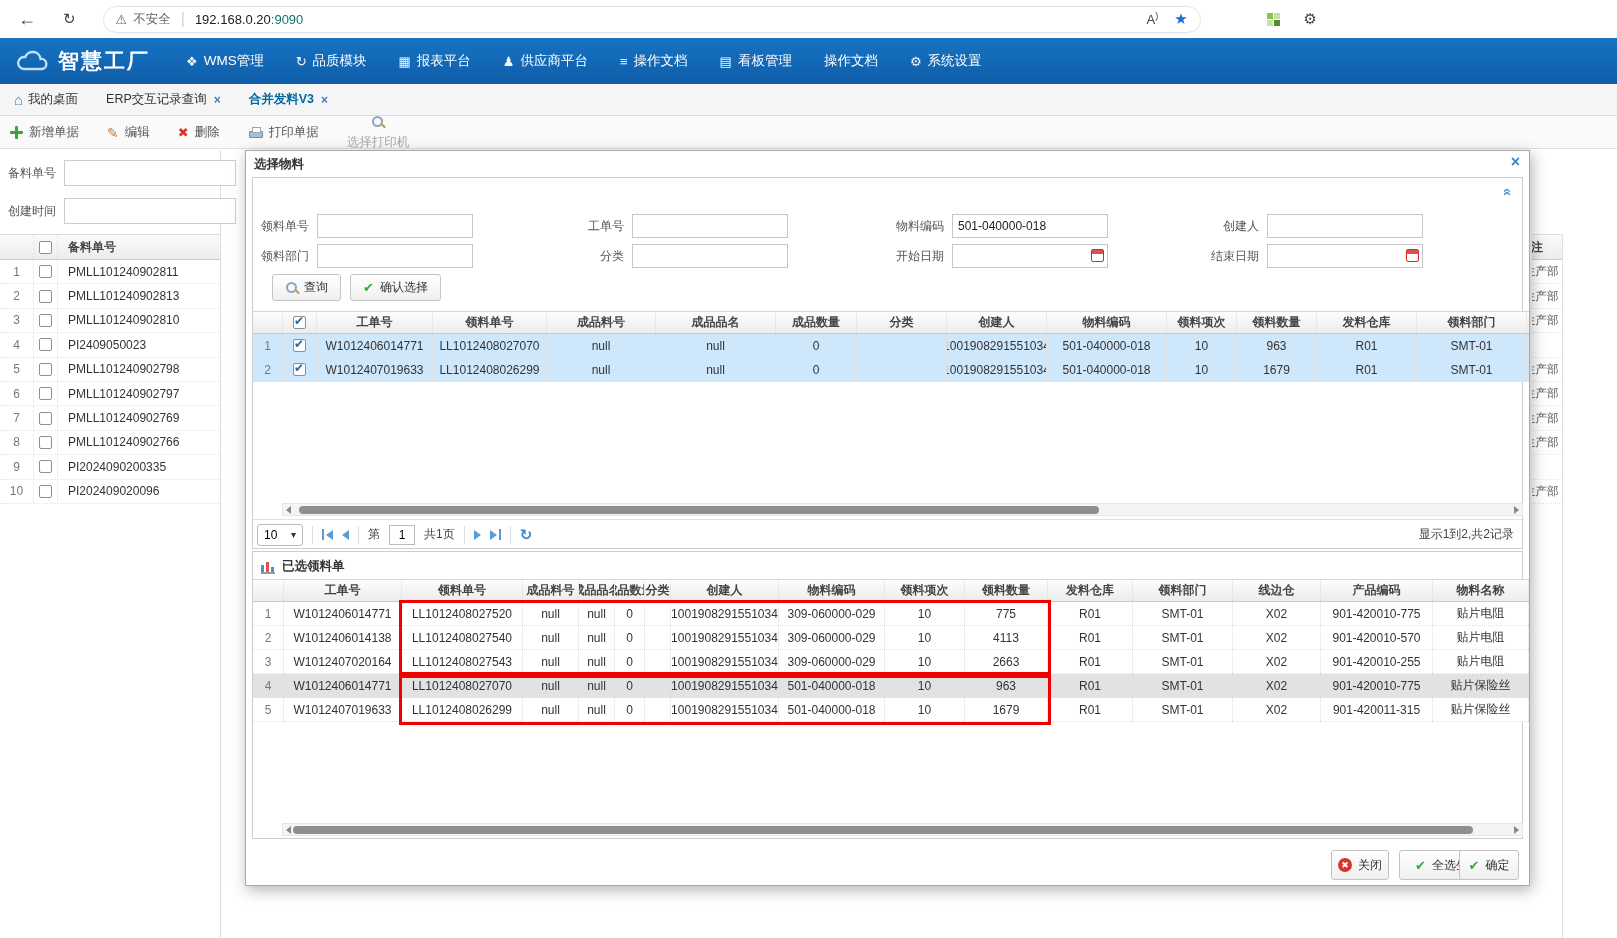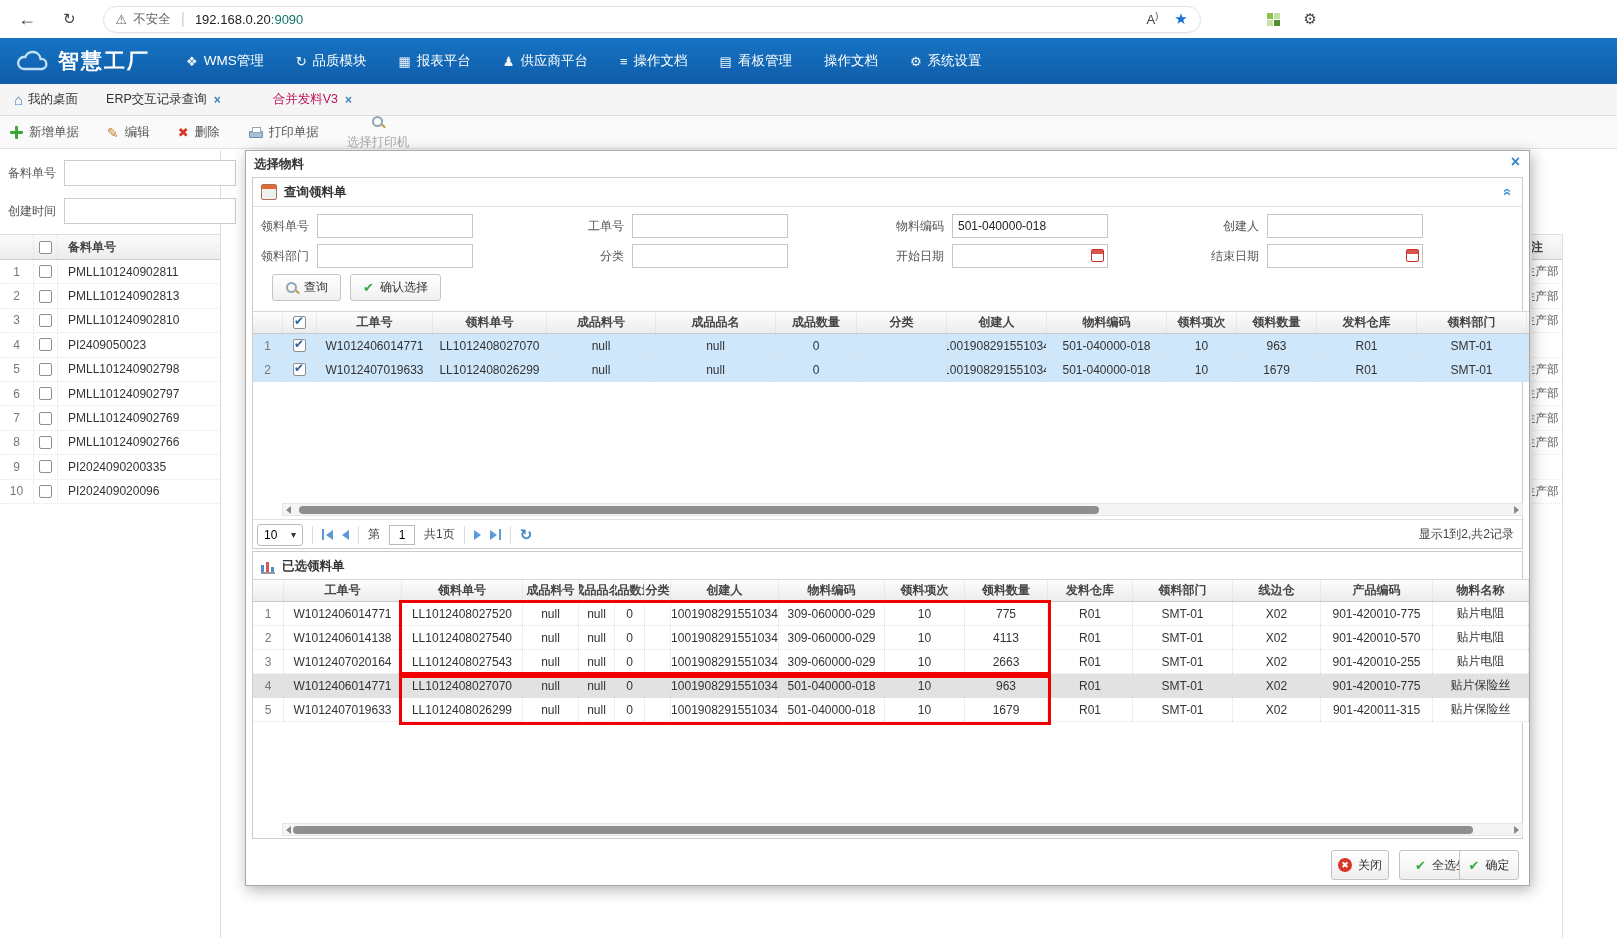--- a/index.html
+++ b/index.html
@@ -35,21 +35,21 @@
   
   .nav{position:absolute;top:38px;left:0;width:100%;height:46px;background:linear-gradient(#1673c3,#0f5da9);display:flex;align-items:center;color:#fff;}
   .brand{display:flex;align-items:center;gap:8px;margin-left:14px;font-size:21px;font-weight:bold;letter-spacing:2px;}
   .nav-menu{display:flex;align-items:center;margin-left:36px;gap:32px;font-size:13.5px;}
   .nav-item{display:flex;align-items:center;gap:6px;cursor:pointer;white-space:nowrap;}
   .nav-ico{font-size:13px;opacity:.95;}
 
   
   .tabbar{position:absolute;top:84px;left:0;width:100%;height:32px;background:#f5f5f5;border-bottom:1px solid #ddd;display:flex;align-items:center;gap:28px;padding-left:14px;font-size:12.5px;color:#333;box-sizing:border-box;}
   .tab{display:flex;align-items:center;gap:5px;cursor:pointer;}
-  .tab.active .tab-label{font-weight:normal;color:#be185d;margin-left:24px;}
+  .tab.active .tab-label{font-weight:bold;color:#0369a1;}
   .home-ico{color:#3d7fc1;font-size:15px;font-weight:bold;}
   .tab-x{color:#3c7fc1;font-weight:bold;font-size:12px;margin-left:2px;}
 
   
   .toolbar{position:absolute;top:117px;left:0;width:100%;height:32px;background:#fafafa;border-bottom:1px solid #e0e0e0;display:flex;align-items:center;gap:28px;padding-left:10px;font-size:12.5px;color:#555;box-sizing:border-box;}
   .tb-btn{display:flex;align-items:center;gap:6px;cursor:pointer;}
   .tb-btn.disabled{color:#a9a9a9;flex-direction:column;}
   .tb-ico{display:inline-block;}
   .ico-plus{position:relative;width:13px;height:13px;}
   .ico-plus::before{content:"";position:absolute;left:5px;top:0;width:3px;height:13px;background:#3aa63a;border-radius:1px;}
@@ -388,24 +388,20 @@
           <span>生产部</span>
         </div>
       </div>
   </div>
 
   <div class="modal">
     <div class="m-title">选择物料</div>
     <span class="m-close">×</span>
 
     <div class="panel p1">
-      <div class="p-head">
-        <span class="calc-ico"></span>
-        <span>查询领料单</span>
-      </div>
       <span class="collapse">«</span>
 
       <div class="q-field" style="left:-24px;top:36px">
         <span class="q-label">领料单号</span>
         <input class="inp" value="" style="">
       </div>
       <div class="q-field" style="left:291px;top:36px">
         <span class="q-label">工单号</span>
         <input class="inp" value="" style="">
       </div>

